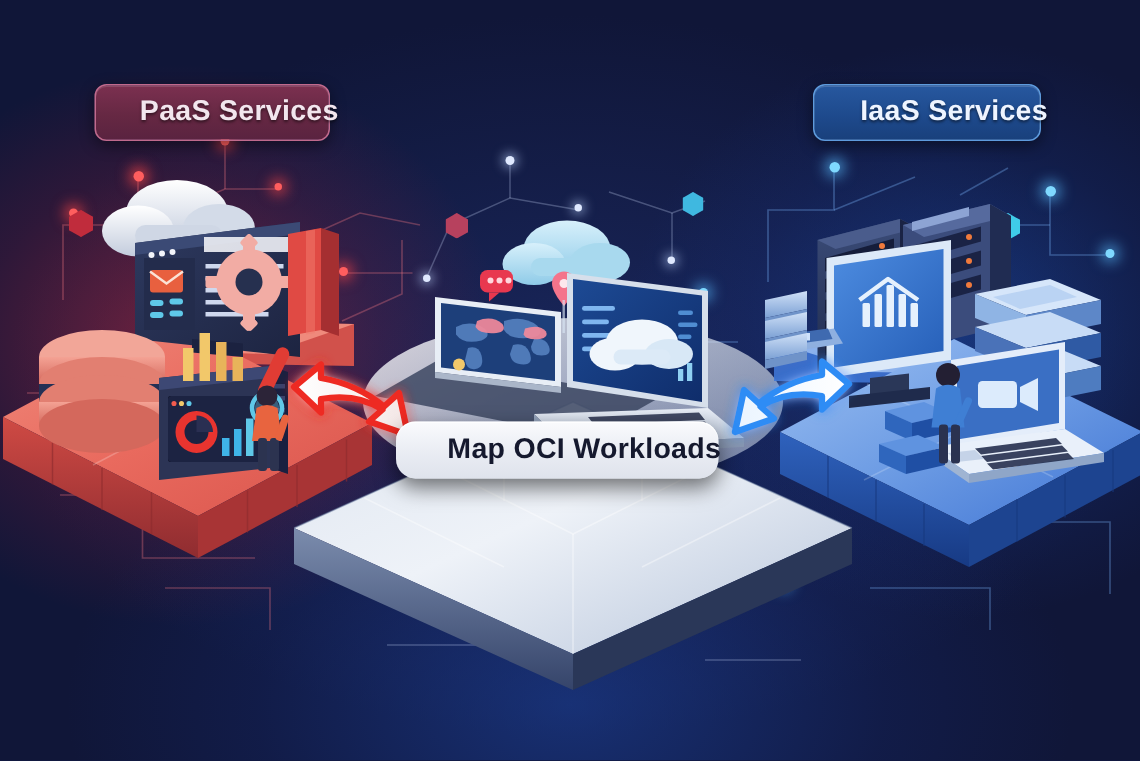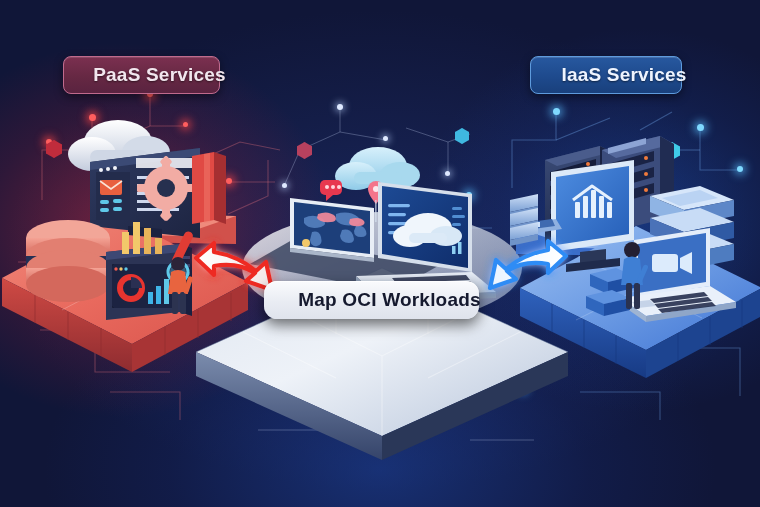--- a/index.html
+++ b/index.html
@@ -35,21 +35,21 @@
   #badge-paas {
     left:63px; top:56px; width:157px; height:38px;
     font-size:19px;
     color:#f2e6ee;
     background:linear-gradient(180deg,#7b3050 0%,#662843 55%,#5a2340 100%);
     border:1.6px solid #c06a8d;
     box-shadow:0 3px 10px rgba(0,0,0,.45), inset 0 1px 0 rgba(255,255,255,.12);
     text-shadow:0 1px 2px rgba(0,0,0,.5);
   }
   #badge-iaas {
-    left:530px; top:56px; width:152px; height:38px;
+    left:542px; top:56px; width:152px; height:38px;
     font-size:19px;
     color:#eef4ff;
     background:linear-gradient(180deg,#27589f 0%,#1e4a8d 55%,#19407c 100%);
     border:1.6px solid #5e9bdd;
     box-shadow:0 3px 10px rgba(0,0,0,.45), inset 0 1px 0 rgba(255,255,255,.15);
     text-shadow:0 1px 2px rgba(0,0,0,.5);
   }
   #badge-map {
     left:264px; top:281px; width:215px; height:38px;
     font-size:19px; font-weight:700;

